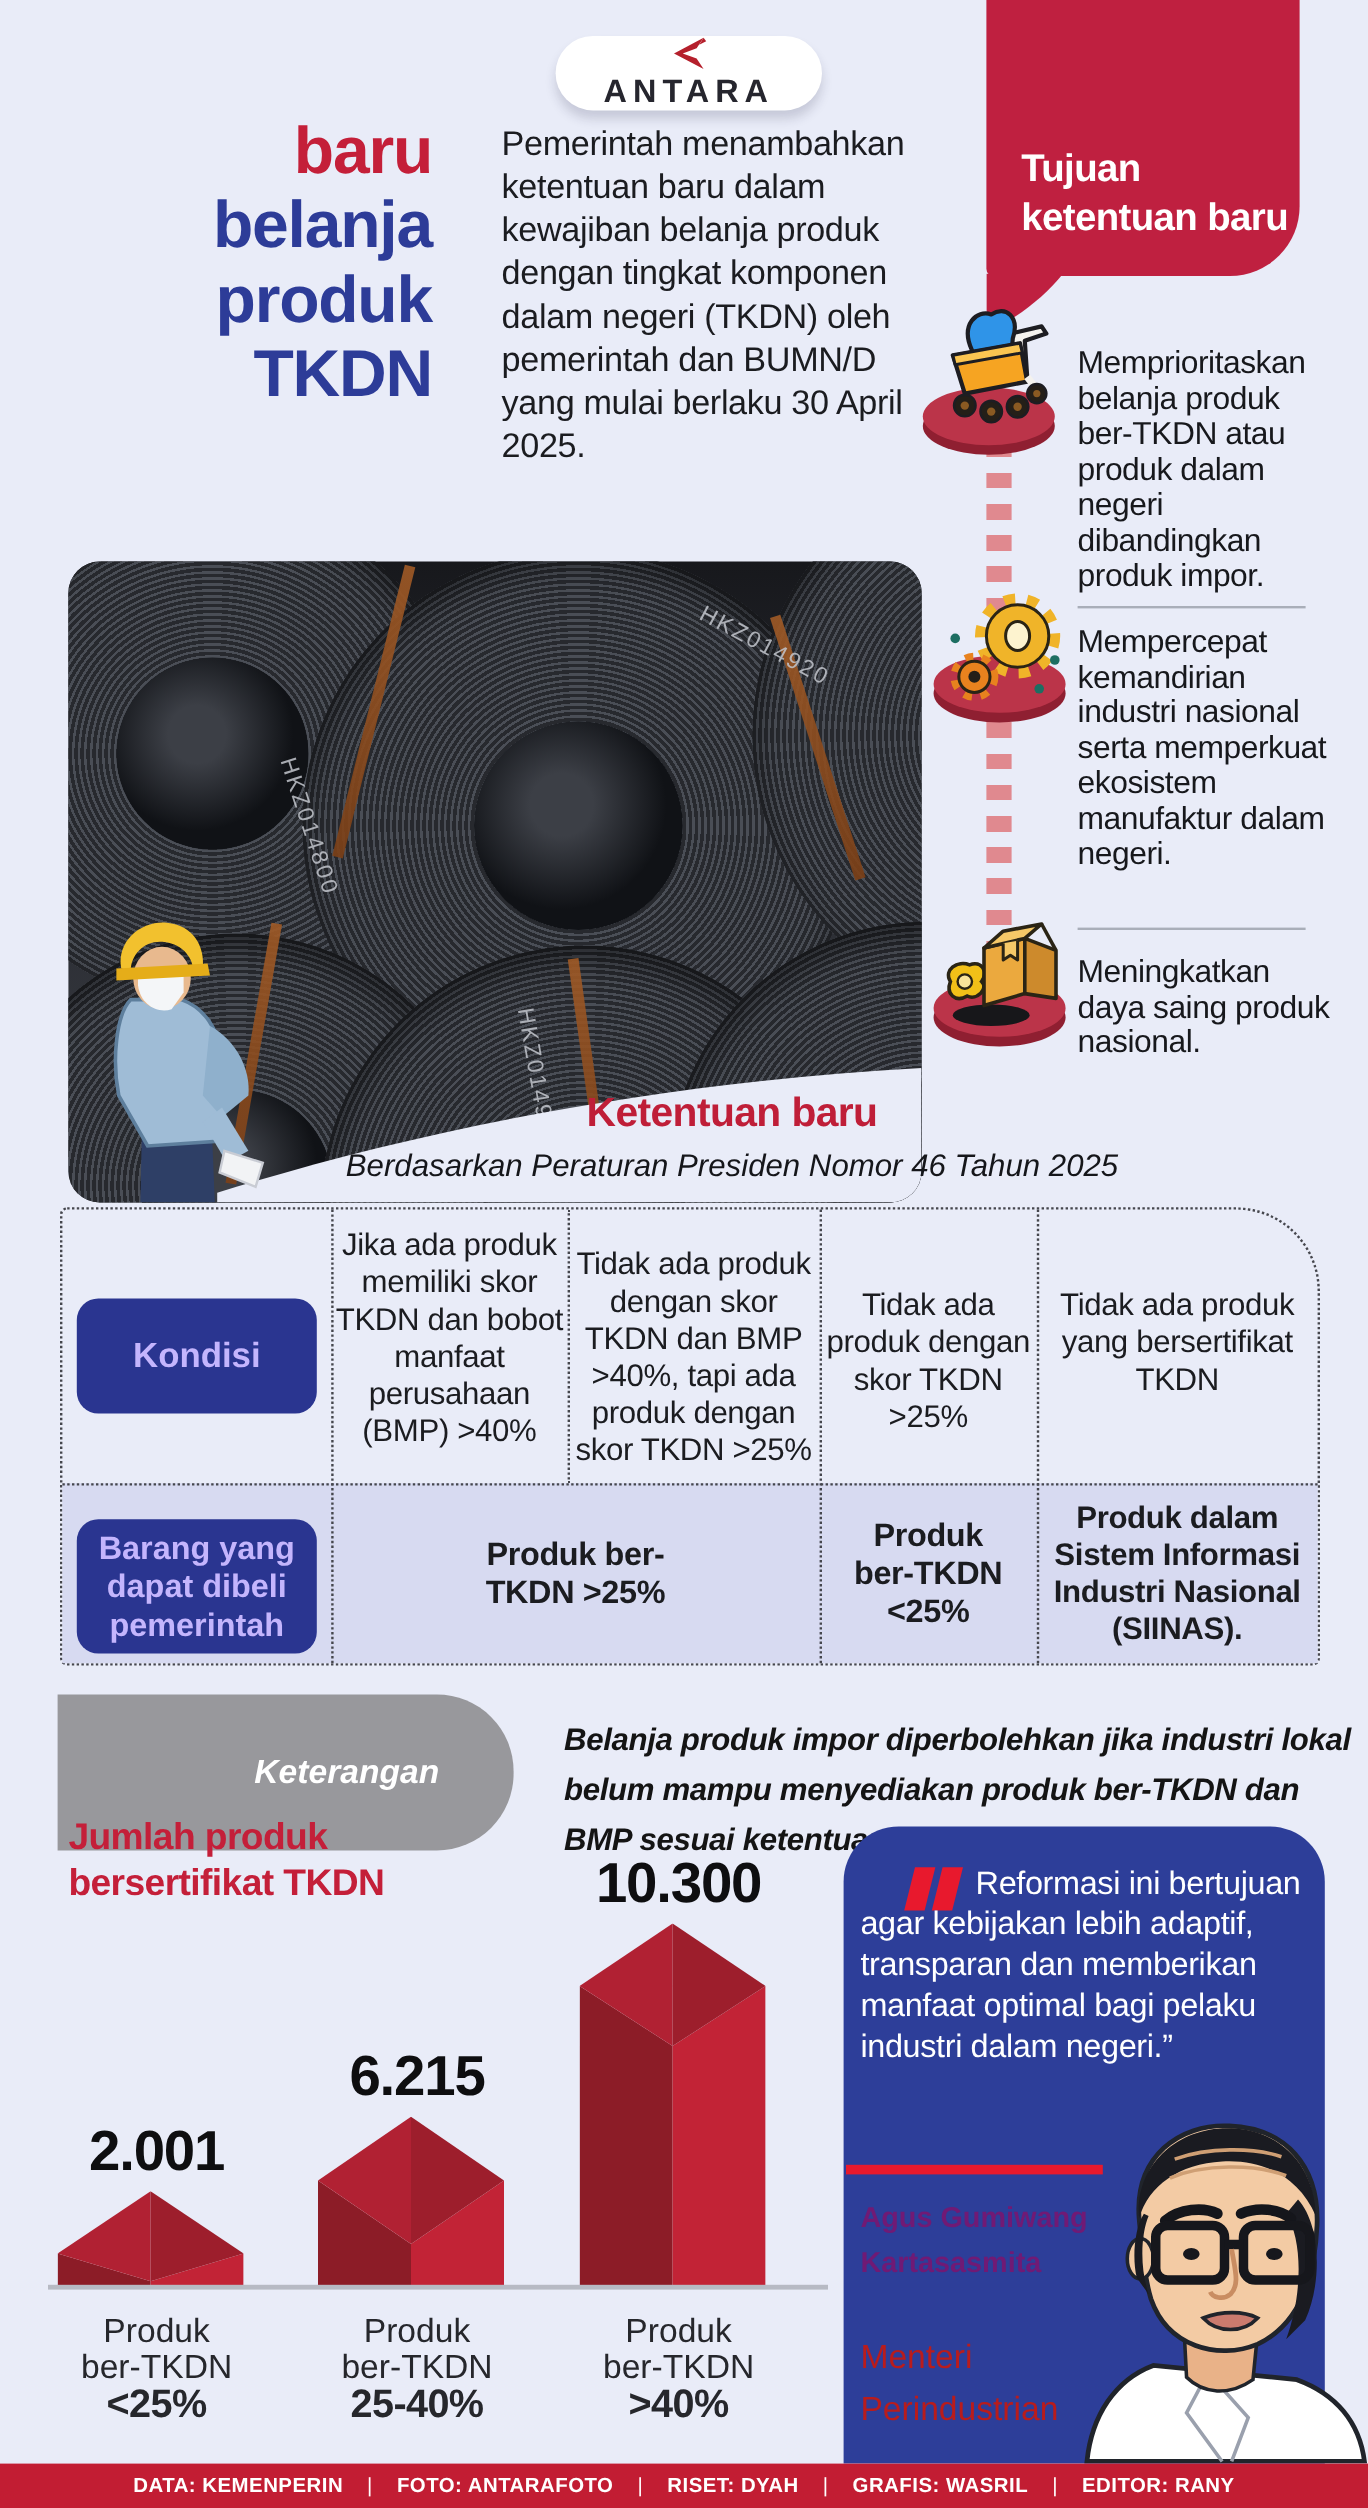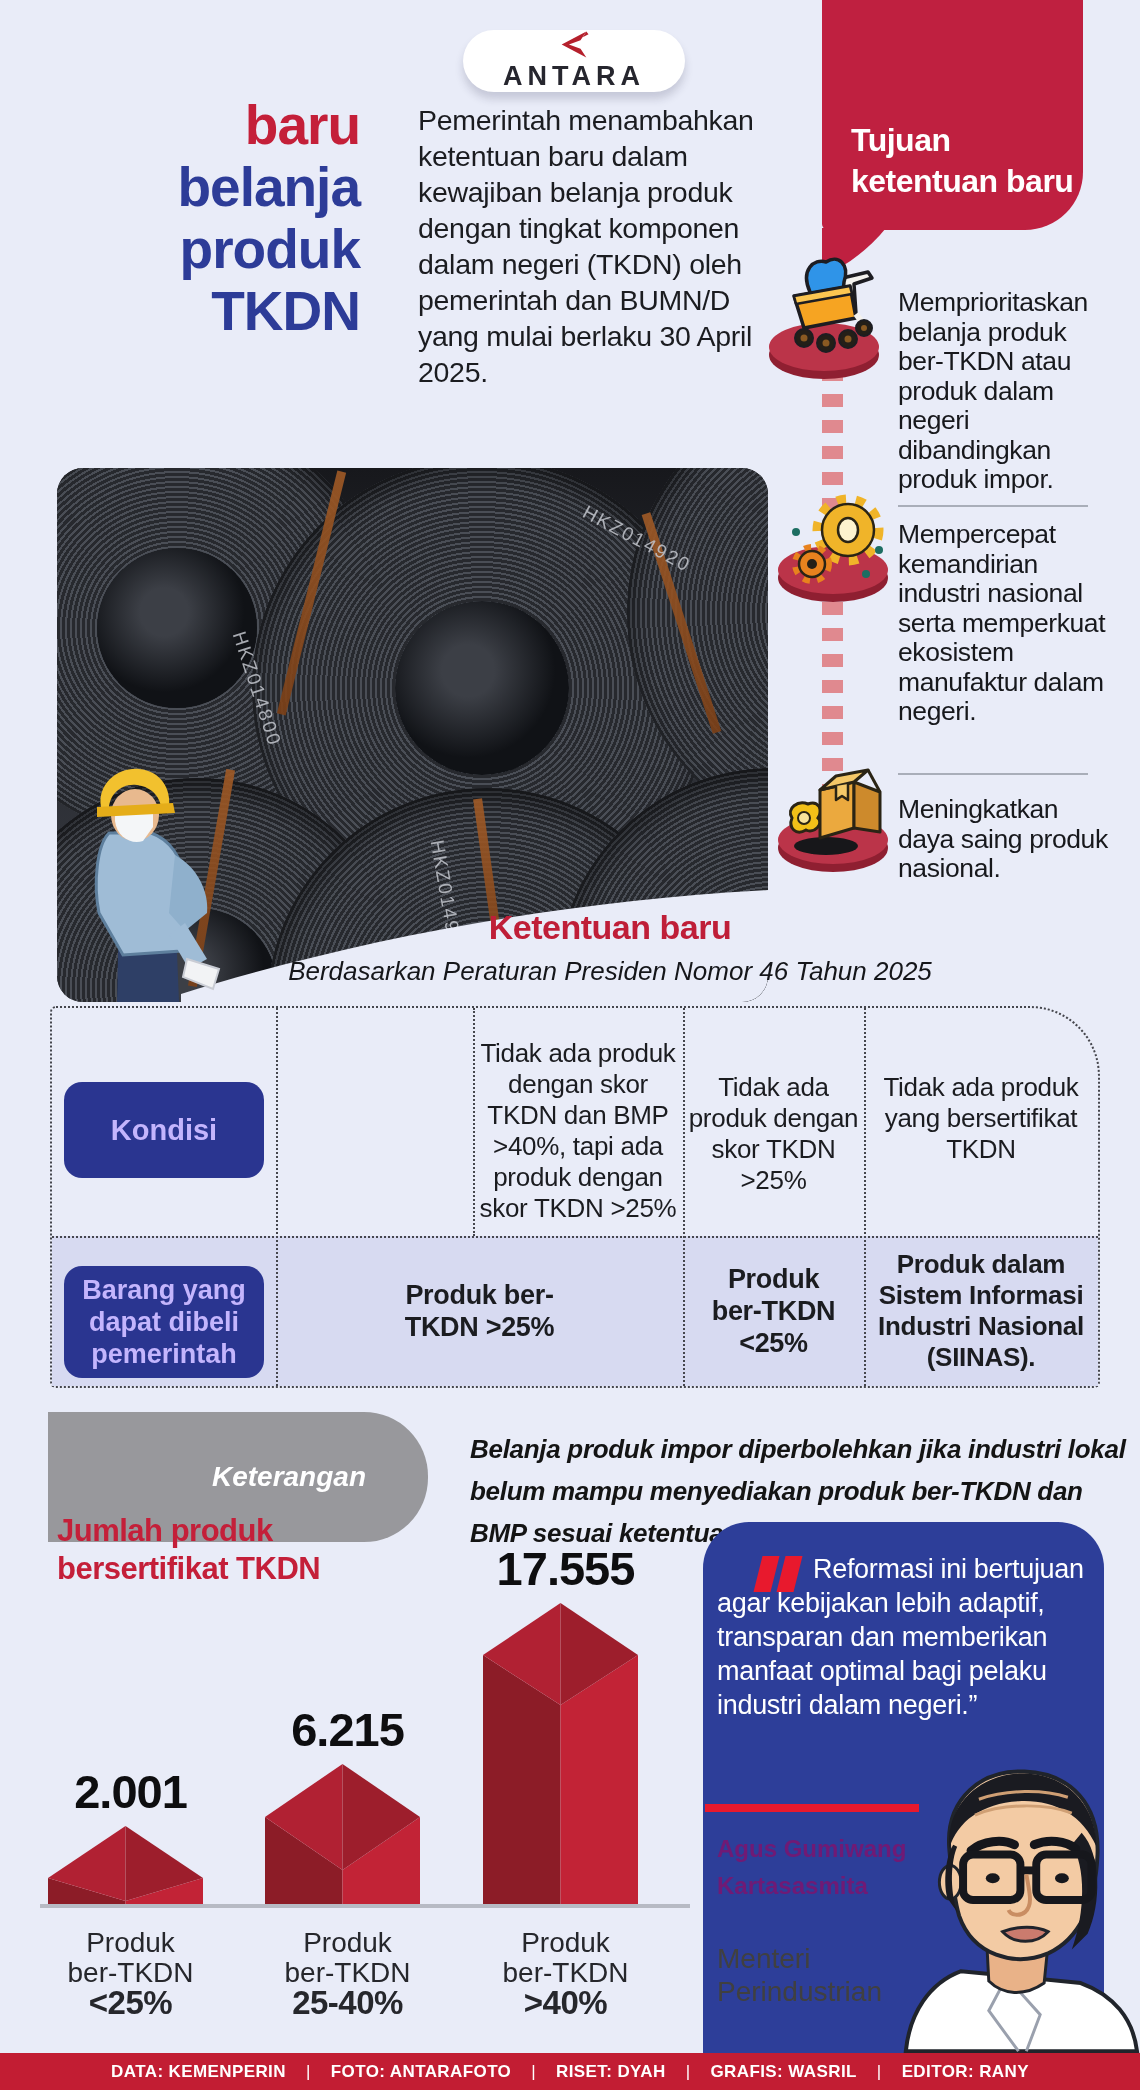--- a/index.html
+++ b/index.html
@@ -71,21 +71,21 @@
   .cat{width:185px;text-align:center;font-size:28px;line-height:30px;color:#26272c;}
   .cat b{font-size:33px;letter-spacing:-.5px;}
 
   
   .quote-box{left:703px;top:1522px;width:401px;height:531px;background:#2d3e99;border-radius:46px 46px 0 0;}
   .qmark{left:758px;top:1556px;display:flex;gap:6px;}
   .qmark i{display:block;width:17px;height:36px;background:#e8192d;transform:skewX(-14deg);}
   .quote-text{left:717px;top:1552px;width:372px;color:#fff;font-size:27px;line-height:34px;text-indent:96px;letter-spacing:-.3px;}
   .quote-line{left:705px;top:1804px;width:214px;height:8px;background:#e8192d;}
   .quote-name{left:717px;top:1830px;width:240px;color:#701a75;font-weight:700;font-size:24px;line-height:37px;}
-  .quote-role{left:717px;top:1942px;width:200px;color:#404040;font-size:28px;line-height:33px;}
+  .quote-role{left:717px;top:1942px;width:200px;color:#b91c1c;font-size:28px;line-height:44px;}
 
   .footer{left:0;top:2053px;width:1140px;height:37px;background:#c21d33;display:flex;align-items:center;justify-content:center;text-align:center;}
   .footer span{color:#fff;font-weight:700;font-size:17px;letter-spacing:.4px;}
   .footer .sep{margin:0 20px;font-weight:400;}
 </style>
 </head>
 <body>
 
 <div id="canvas">
 
@@ -211,40 +211,41 @@
     <div class="abs row2-bg"></div>
     <div class="abs t-hdiv"></div>
     <div class="abs t-vdiv" style="left:224px;top:0;height:378px;"></div>
     <div class="abs t-vdiv" style="left:421px;top:0;height:228px;"></div>
     <div class="abs t-vdiv" style="left:631px;top:0;height:378px;"></div>
     <div class="abs t-vdiv" style="left:812px;top:0;height:378px;"></div>
 
     <div class="abs t-label" style="left:12px;top:74px;width:200px;height:96px;font-size:29px;">Kondisi</div>
     <div class="abs t-label" style="left:12px;top:258px;width:200px;height:112px;font-size:27px;line-height:32px;padding:0 14px;box-sizing:border-box;">Barang yang dapat dibeli pemerintah</div>
 
+    <div class="abs t-cell" style="left:226px;top:8px;width:193px;height:220px;padding-top:6px;">Jika ada produk memiliki skor TKDN dan bobot manfaat perusahaan (BMP) &gt;40%</div>
     <div class="abs t-cell" style="left:423px;top:8px;width:206px;height:220px;padding-top:22px;">Tidak ada produk dengan skor TKDN dan BMP &gt;40%, tapi ada produk dengan skor TKDN &gt;25%</div>
     <div class="abs t-cell" style="left:633px;top:8px;width:177px;height:220px;padding-top:56px;">Tidak ada produk dengan skor TKDN &gt;25%</div>
     <div class="abs t-cell" style="left:814px;top:8px;width:230px;height:220px;padding-top:56px;padding-left:4px;padding-right:4px;">Tidak ada produk yang bersertifikat TKDN</div>
 
     <div class="abs t-cell t-strong" style="left:226px;top:228px;width:403px;height:150px;font-size:27px;line-height:32px;padding:0 125px;">Produk ber-TKDN &gt;25%</div>
     <div class="abs t-cell t-strong" style="left:633px;top:228px;width:177px;height:150px;font-size:27px;line-height:32px;padding:0 20px;">Produk ber-TKDN &lt;25%</div>
     <div class="abs t-cell t-strong" style="left:814px;top:228px;width:230px;height:150px;font-size:26px;line-height:31px;padding:0 6px;">Produk dalam Sistem Informasi Industri Nasional (SIINAS).</div>
   </div>
 
   <div class="abs note-bar">
     <span class="note-label">Keterangan</span>
   </div>
   <div class="abs note-text">Belanja produk impor diperbolehkan jika industri lokal belum mampu menyediakan produk ber-TKDN dan BMP sesuai ketentuan tersebut.</div>
 
   <div class="abs chart">
     <div class="abs chart-title">Jumlah produk bersertifikat TKDN</div>
 
     <div class="abs val" style="left:-2px;top:264px;">2.001</div>
     <div class="abs val" style="left:215px;top:202px;">6.215</div>
-    <div class="abs val" style="left:433px;top:41px;">17.555</div>
+    <div class="abs val" style="left:433px;top:41px;">10.300</div>
 
     <svg class="abs" style="left:8px;top:326px;" width="155" height="80" viewBox="0 0 155 80">
       <polygon points="0,52 77.5,75 77.5,80 0,80" fill="#8c1c27"></polygon>
       <polygon points="155,52 77.5,75 77.5,80 155,80" fill="#c22336"></polygon>
       <polygon points="77.5,0 0,52 77.5,75" fill="#b12133"></polygon>
       <polygon points="77.5,0 155,52 77.5,75" fill="#9d1e2c"></polygon>
     </svg>
     <svg class="abs" style="left:225px;top:264px;" width="155" height="142" viewBox="0 0 155 142">
       <polygon points="0,53 77.5,106 77.5,142 0,142" fill="#8c1c27"></polygon>
       <polygon points="155,53 77.5,106 77.5,142 155,142" fill="#c22336"></polygon>

